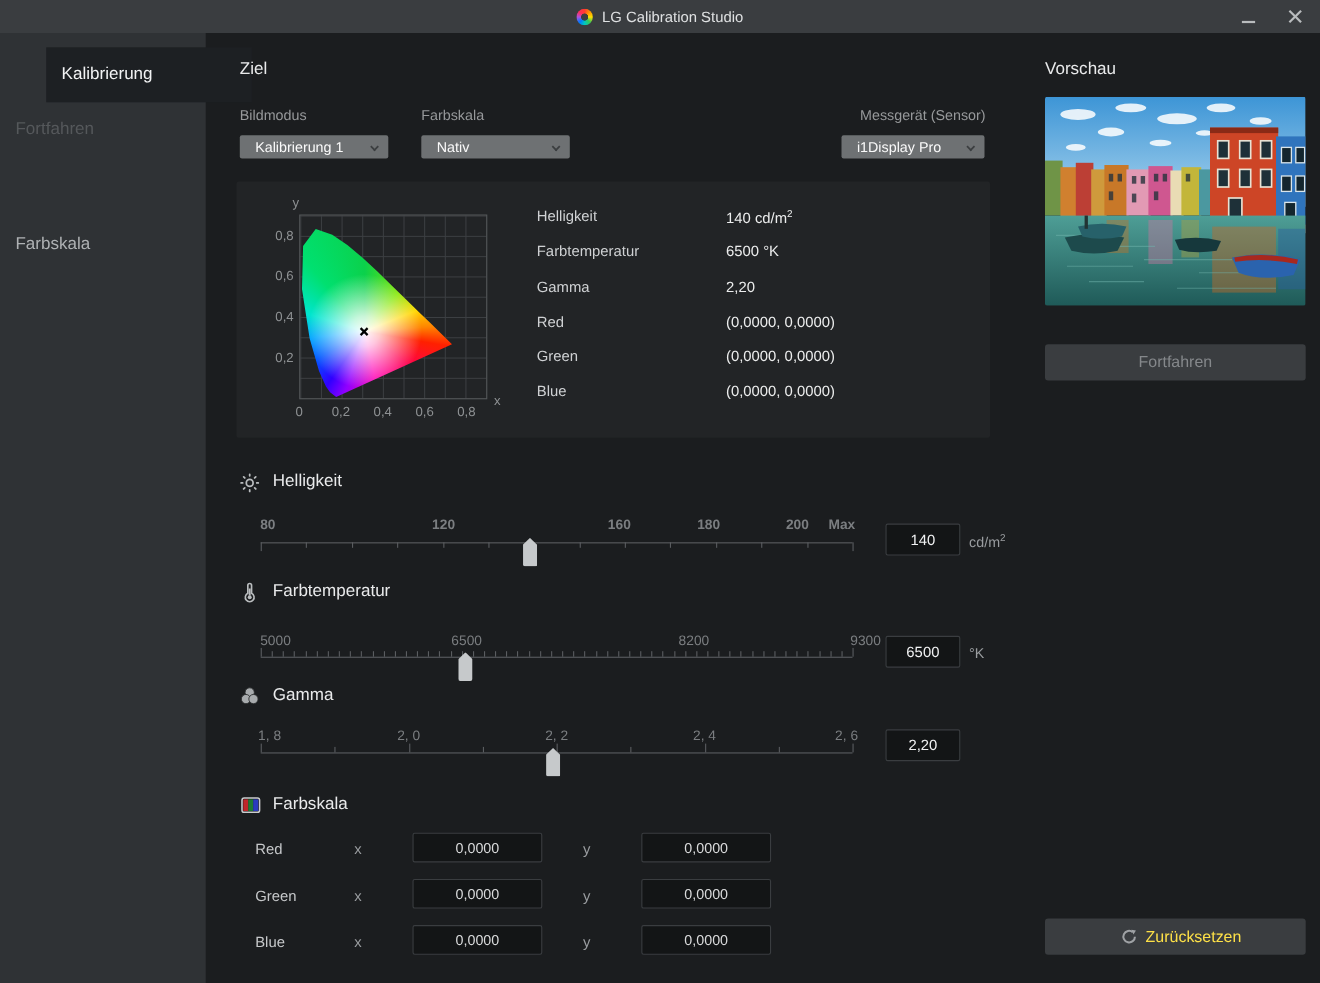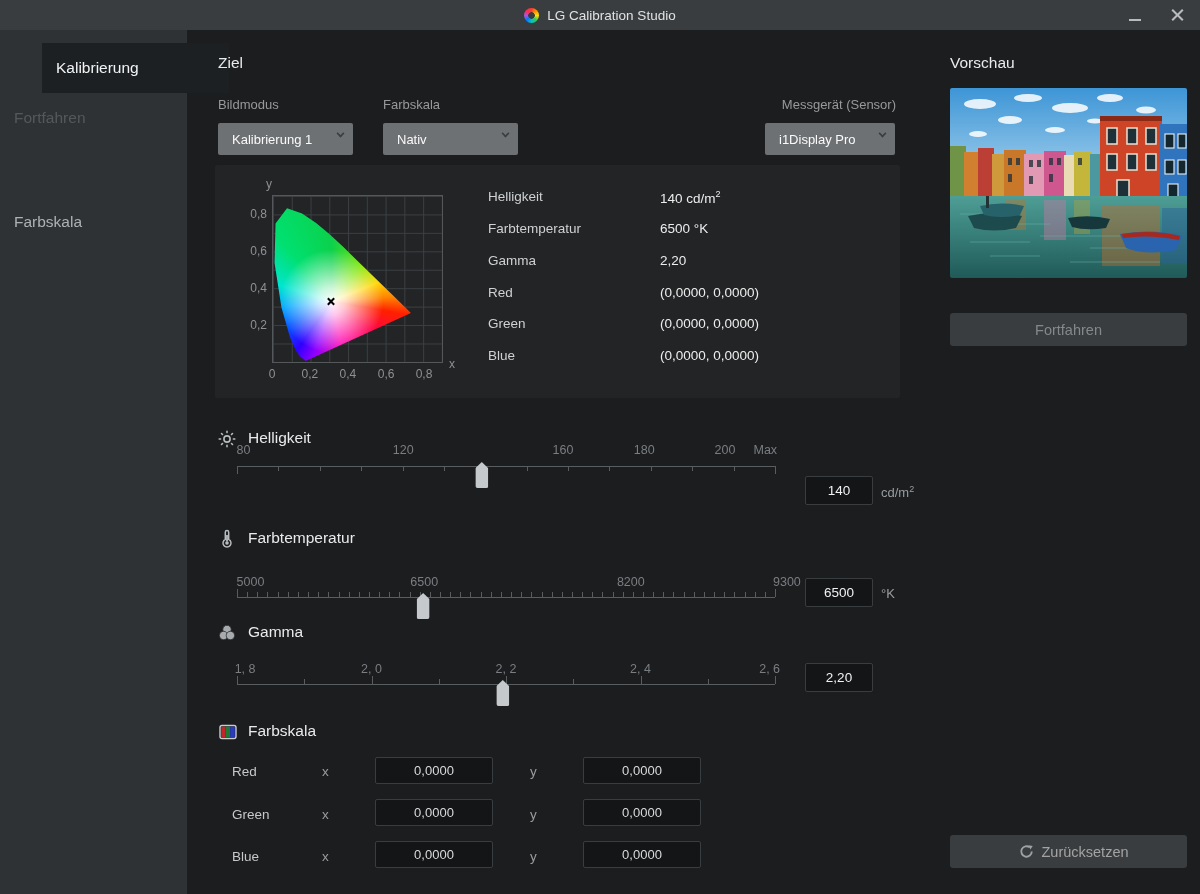--- a/index.html
+++ b/index.html
@@ -30,21 +30,21 @@
   .side-item { position:absolute; left:0; width:187px; height:50px; display:flex; align-items:center;
                padding-left:14px; font-size:15.5px; color:#aeb1b3; cursor:pointer; }
   .side-item.active { background:#1d2023; color:#f2f3f4; }
   .side-item.disabled { color:#55585b; }
 
   
   .h-title { position:absolute; font-size:15.5px; color:#e9eaeb; }
   .f-label { position:absolute; font-size:13px; color:#97999b; }
 
   
-  .dropdown { position:absolute; top:123px; height:32px; background:#6e7173; border-radius:2px;
+  .dropdown { position:absolute; top:123px; height:21px; background:#6e7173; border-radius:2px;
               display:flex; align-items:center; padding:0 26px 0 14px; color:#fafafa; font-size:13px;
               cursor:pointer; }
   .dropdown .chev { position:absolute; right:9px; top:7px; width:7px; height:7px;
       border-right:2px solid #3b3e40; border-bottom:2px solid #3b3e40; transform:rotate(45deg) scale(.8); }
 
   
   .cie-panel { position:absolute; left:215px; top:165px; width:685px; height:233px;
                background:#222426; border-radius:2px; }
   .plot { position:absolute; left:57px; top:30px; width:171px; height:168px;
           border:1px solid #55585a;
@@ -96,21 +96,21 @@
                  border:1px solid #3a3d40; border-radius:2px; }
   .gamut-input input { width:100%; height:100%; background:transparent; border:none; outline:none;
                  color:#d9dadb; font-size:13px; text-align:center; font-family:"Liberation Sans", sans-serif; }
 
   
   .preview-img { position:absolute; left:950px; top:88px; width:237px; height:190px;
                  border-radius:2px; overflow:hidden; }
   .btn { position:absolute; left:950px; width:237px; height:33px; background:#3a3d40; border-radius:3px;
          display:flex; align-items:center; justify-content:center; gap:7px; font-size:14.5px;
          color:#85888b; cursor:pointer; }
-  .btn.reset { color:#a3a3a3;padding-left:11px; }
+  .btn.reset { color:#fde047;padding-left:11px; }
 </style>
 </head>
 <body>
 
 <div id="app">
 
   <div class="titlebar">
     <div class="titlebar-center">
       <span class="app-logo"></span>
       <span class="app-title">LG Calibration Studio</span>
@@ -198,21 +198,21 @@
 
   <span class="s-icon" style="left:216px; top:428px;">
     <svg width="22" height="22" viewBox="0 0 22 22">
         <g stroke="#b9bcbe" stroke-width="1.6" stroke-linecap="round" fill="none">
       <circle cx="11" cy="11" r="3.1"></circle>
       <path d="M11 3.2v1.4M11 17.4v1.4M3.2 11h1.4M17.4 11h1.4M5.5 5.5l1 1M15.5 15.5l1 1M16.5 5.5l-1 1M6.5 15.5l-1 1"></path>
     </g>
       </svg>
   </span>
   <div class="slider-title" style="left:248px; top:429px;">Helligkeit</div>
-  <div class="slider-body" style="top:443px;">
+  <div class="slider-body" style="top:470px;font-weight:bold;">
       <span class="sl-label" style="left: 1.2%;">80</span>
       <span class="sl-label" style="left: 30.9%;">120</span>
       <span class="sl-label" style="left: 60.6%;">160</span>
       <span class="sl-label" style="left: 75.7%;">180</span>
       <span class="sl-label" style="left: 90.7%;">200</span>
       <span class="sl-label" style="left: 98.2%;">Max</span>
       <div class="baseline" style="top: 23px;"></div>
       <div class="tickmark" style="left: 0%; height: 8px; top: 23px;"></div>
       <div class="tickmark" style="left: 7.69231%; height: 5px; top: 23px;"></div>
       <div class="tickmark" style="left: 15.3846%; height: 5px; top: 23px;"></div>

